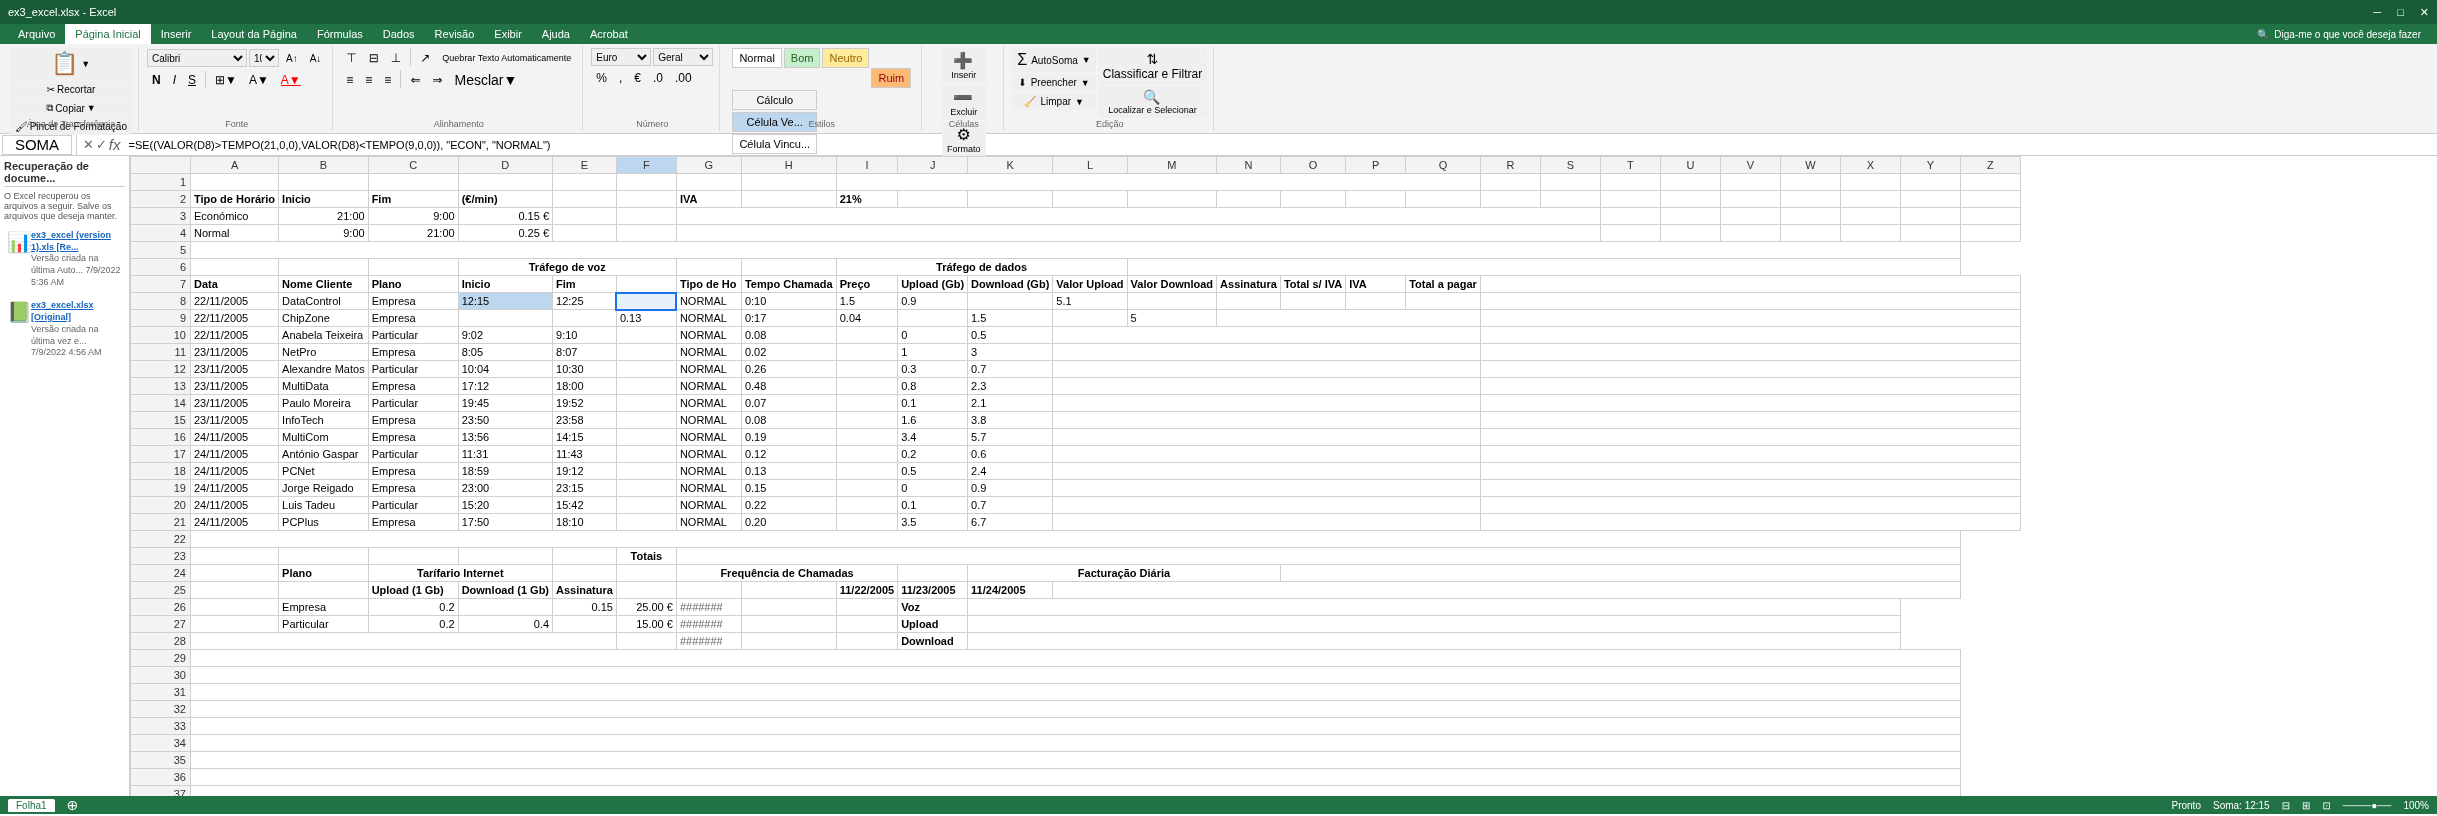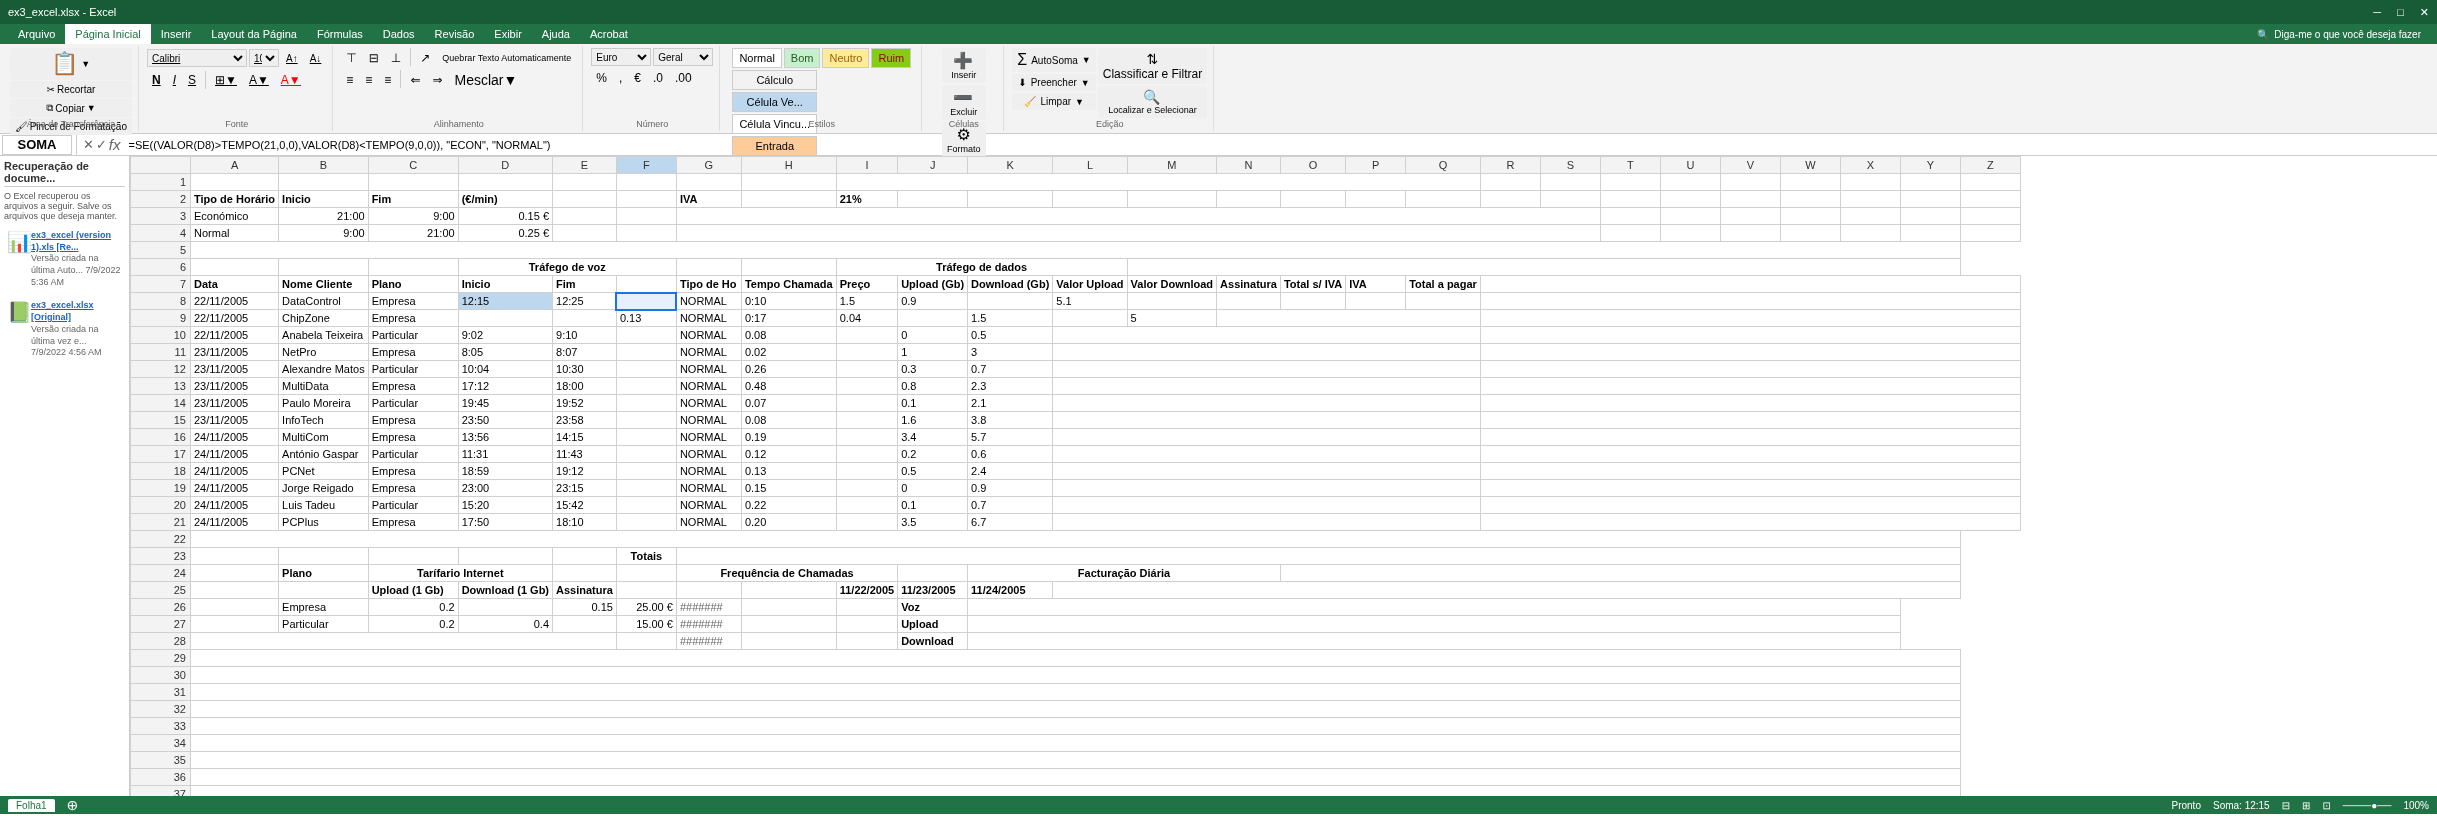--- a/index.html
+++ b/index.html
@@ -9,21 +9,21 @@
     .ribbon-tab.active { background: #fff; color: #217346; }
     .ribbon-body { background: #f3f3f3; border-bottom: 1px solid #ccc; padding: 2px 4px; display: flex; align-items: stretch; gap: 2px; height: 90px; }
     .ribbon-group { display: flex; flex-direction: column; align-items: center; border-right: 1px solid #ddd; padding: 2px 6px; position: relative; }
     .ribbon-group-label { font-size: 9px; color: #666; position: absolute; bottom: 2px; width: 100%; text-align: center; }
     .ribbon-group-content { display: flex; flex-direction: row; align-items: flex-start; gap: 2px; flex: 1; padding-bottom: 14px; }
     .ribbon-btn { display: flex; flex-direction: column; align-items: center; justify-content: center; padding: 2px 4px; cursor: pointer; border: 1px solid transparent; border-radius: 2px; font-size: 10px; min-width: 28px; }
     .ribbon-btn-label { font-size: 9px; text-align: center; }
 
     
     .formula-bar { display: flex; align-items: center; border-bottom: 1px solid #ccc; height: 22px; background: #fff; }
-    .name-box { width: 70px; border: 1px solid #ccc; height: 20px; font-size: 13px; text-align: center; padding: 0 4px; margin: 1px 2px; font-weight: bold; }
+    .name-box { width: 70px; border: 1px solid #ccc; height: 20px; font-size: 15px; text-align: center; padding: 0 4px; margin: 1px 2px; }
     .formula-bar-sep { width: 1px; background: #ccc; height: 100%; margin: 0 2px; }
     .formula-bar-icons { display: flex; align-items: center; gap: 2px; padding: 0 4px; color: #666; font-size: 13px; }
     .formula-input { flex: 1; border: none; outline: none; font-size: 11px; padding: 0 4px; font-family: 'Segoe UI', Arial, sans-serif; }
 
     
     .spreadsheet-container { display: flex; flex-direction: row; }
     .recovery-panel { width: 130px; min-width: 130px; background: #fff; border-right: 1px solid #ccc; padding: 4px; font-size: 10px; overflow: hidden; }
     .recovery-panel h3 { font-size: 11px; font-weight: bold; color: #333; margin-bottom: 4px; border-bottom: 1px solid #ccc; padding-bottom: 2px; }
     .recovery-panel p { font-size: 9px; color: #555; margin-bottom: 6px; }
     .recovery-item { display: flex; align-items: flex-start; gap: 4px; margin-bottom: 6px; cursor: pointer; padding: 2px; border: 1px solid transparent; }
@@ -112,21 +112,21 @@
         </button>
         <button class="ribbon-btn" style="flex-direction:row;gap:2px;font-size:10px;">
           <span>🖌</span>
           <span>Pincel de Formatação</span>
         </button>
       </div>
     </div>
     <span class="ribbon-group-label">Área de Transferência</span>
   </div>
 
-  <div class="ribbon-group" style="min-width:140px;text-decoration:underline;">
+  <div class="ribbon-group" style="min-width:140px;">
     <div class="ribbon-group-content" style="flex-direction:column;gap:2px;">
       <div style="display:flex;gap:2px;align-items:center;">
         <select class="font-select" style="width:100px;height:18px;font-size:10px;">
           <option>Calibri</option>
         </select>
         <select class="font-size-select" style="width:30px;height:18px;font-size:10px;">
           <option>10</option>
         </select>
         <button class="fmt-btn" style="font-size:10px;">A↑</button>
         <button class="fmt-btn" style="font-size:10px;">A↓</button>
@@ -187,21 +187,21 @@
     </div>
     <span class="ribbon-group-label">Número</span>
   </div>
 
   <div class="ribbon-group" style="min-width:200px;">
     <div class="ribbon-group-content" style="flex-direction:column;gap:2px;">
       <div style="display:flex;gap:2px;flex-wrap:wrap;">
         <button class="style-box" style="background:#fff;">Normal</button>
         <button class="style-box" style="background:#c6efce;color:#276221;">Bom</button>
         <button class="style-box" style="background:#ffeb9c;color:#9c6500;">Neutro</button>
-        <button class="style-box" style="background:#84cc16;color:#9c0006;">Ruim</button>
+        <button class="style-box" style="background:#fdba74;color:#9c0006;margin-top:20px;">Ruim</button>
       </div>
       <div style="display:flex;gap:2px;flex-wrap:wrap;flex-direction:column;">
         <button class="style-box" style="background:#f2f2f2;">Cálculo</button>
         <button class="style-box" style="background:#bdd7ee;">Célula Ve...</button>
         <button class="style-box">Célula Vincu...</button>
         <button class="style-box" style="background:#ffcc99;">Entrada</button>
         <button class="style-box" style="background:#eab308;padding-left:16px;">Nota</button>
       </div>
     </div>
     <span class="ribbon-group-label">Estilos</span>

